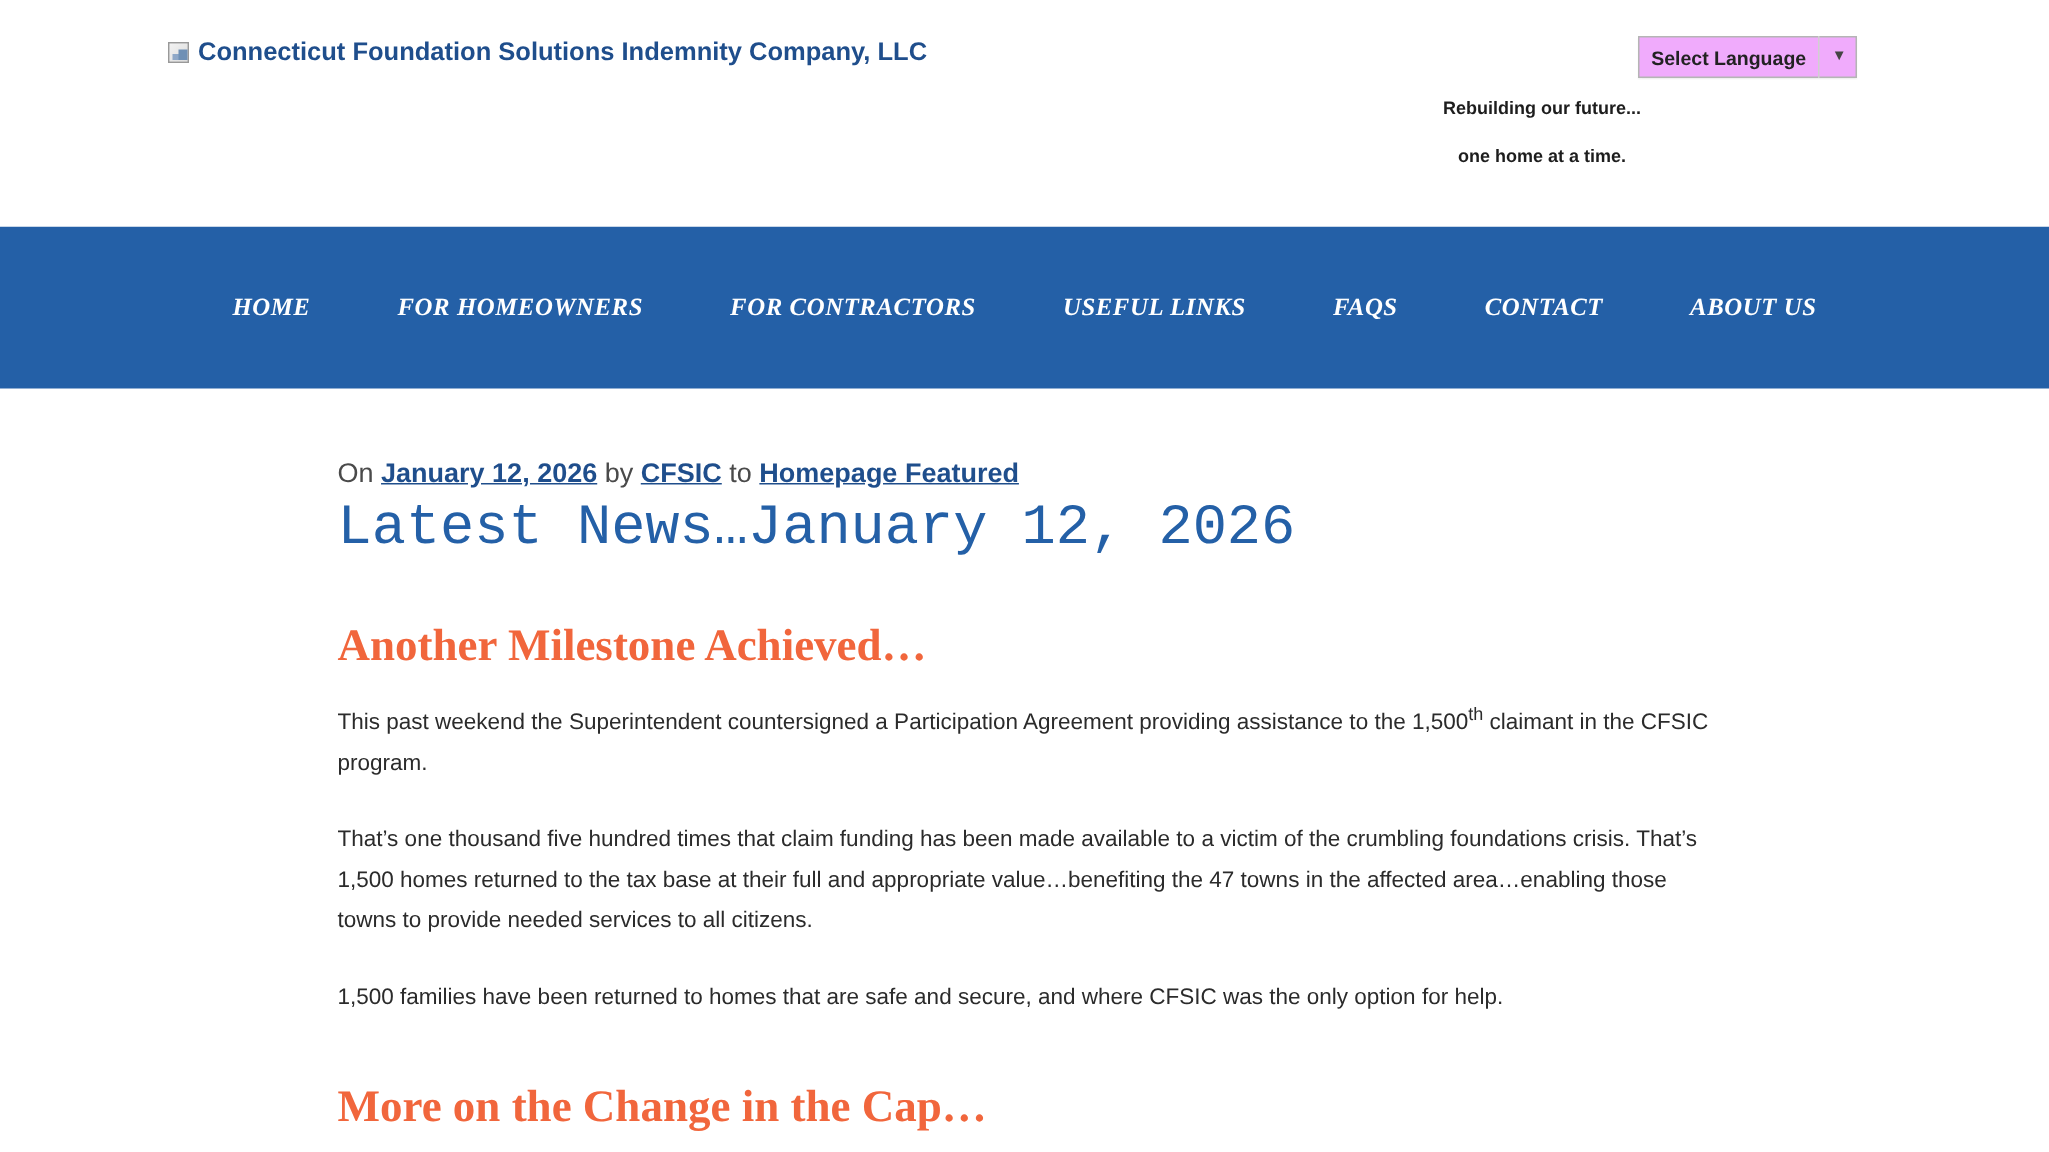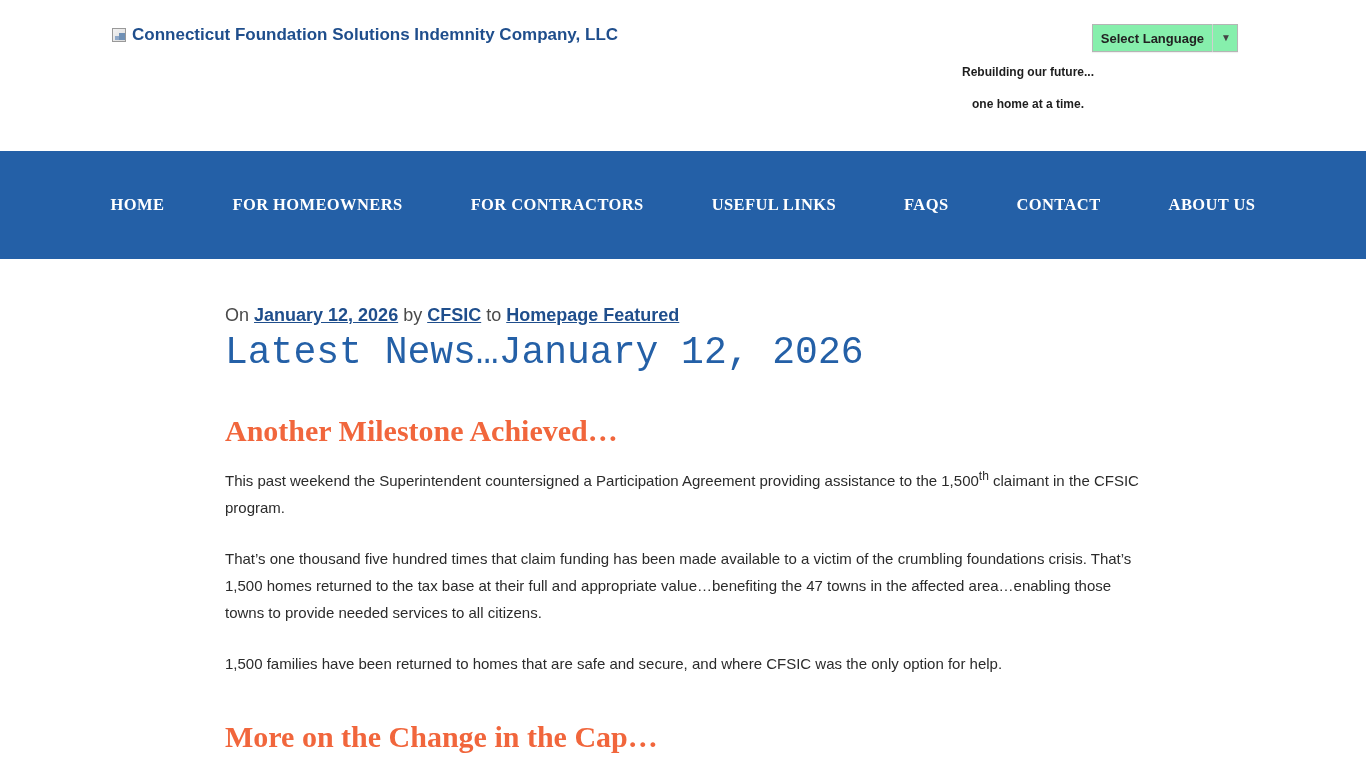--- a/index.html
+++ b/index.html
@@ -54,21 +54,21 @@
     left: 6px; top: 4px;
     width: 6px; height: 7px;
     background: #6f90b5;
   }
 
   .translate-widget {
     position: absolute;
     right: 128px;
     top: 24px;
     border: 1px solid #b5b5b5;
-    background: #86efac;
+    background: #f0abfc;
     height: 28px;
     display: flex;
     align-items: center;
     padding: 0 6px 0 8px;
     font-size: 13px;
     font-weight: bold;
     color: #222;
     gap: 8px;
     box-shadow: 0 1px 1px rgba(0,0,0,0.06);
   }
@@ -100,24 +100,25 @@
   .main-nav {
     background: #2460a7;
     height: 108px;
     display: flex;
     align-items: center;
     justify-content: center;
   }
   .nav-list {
     display: flex;
     align-items: center;
-    gap: 10px;
+    gap: 0;
     padding: 0;
     margin: 0;
     list-style: none;
+    font-style: italic;
   }
   .nav-item {
     color: #ffffff;
     font-family: "Liberation Serif", serif;
     font-weight: bold;
     font-size: 16.5px;
     letter-spacing: 0.4px;
     padding: 10px 29px;
     cursor: pointer;
     white-space: nowrap;

